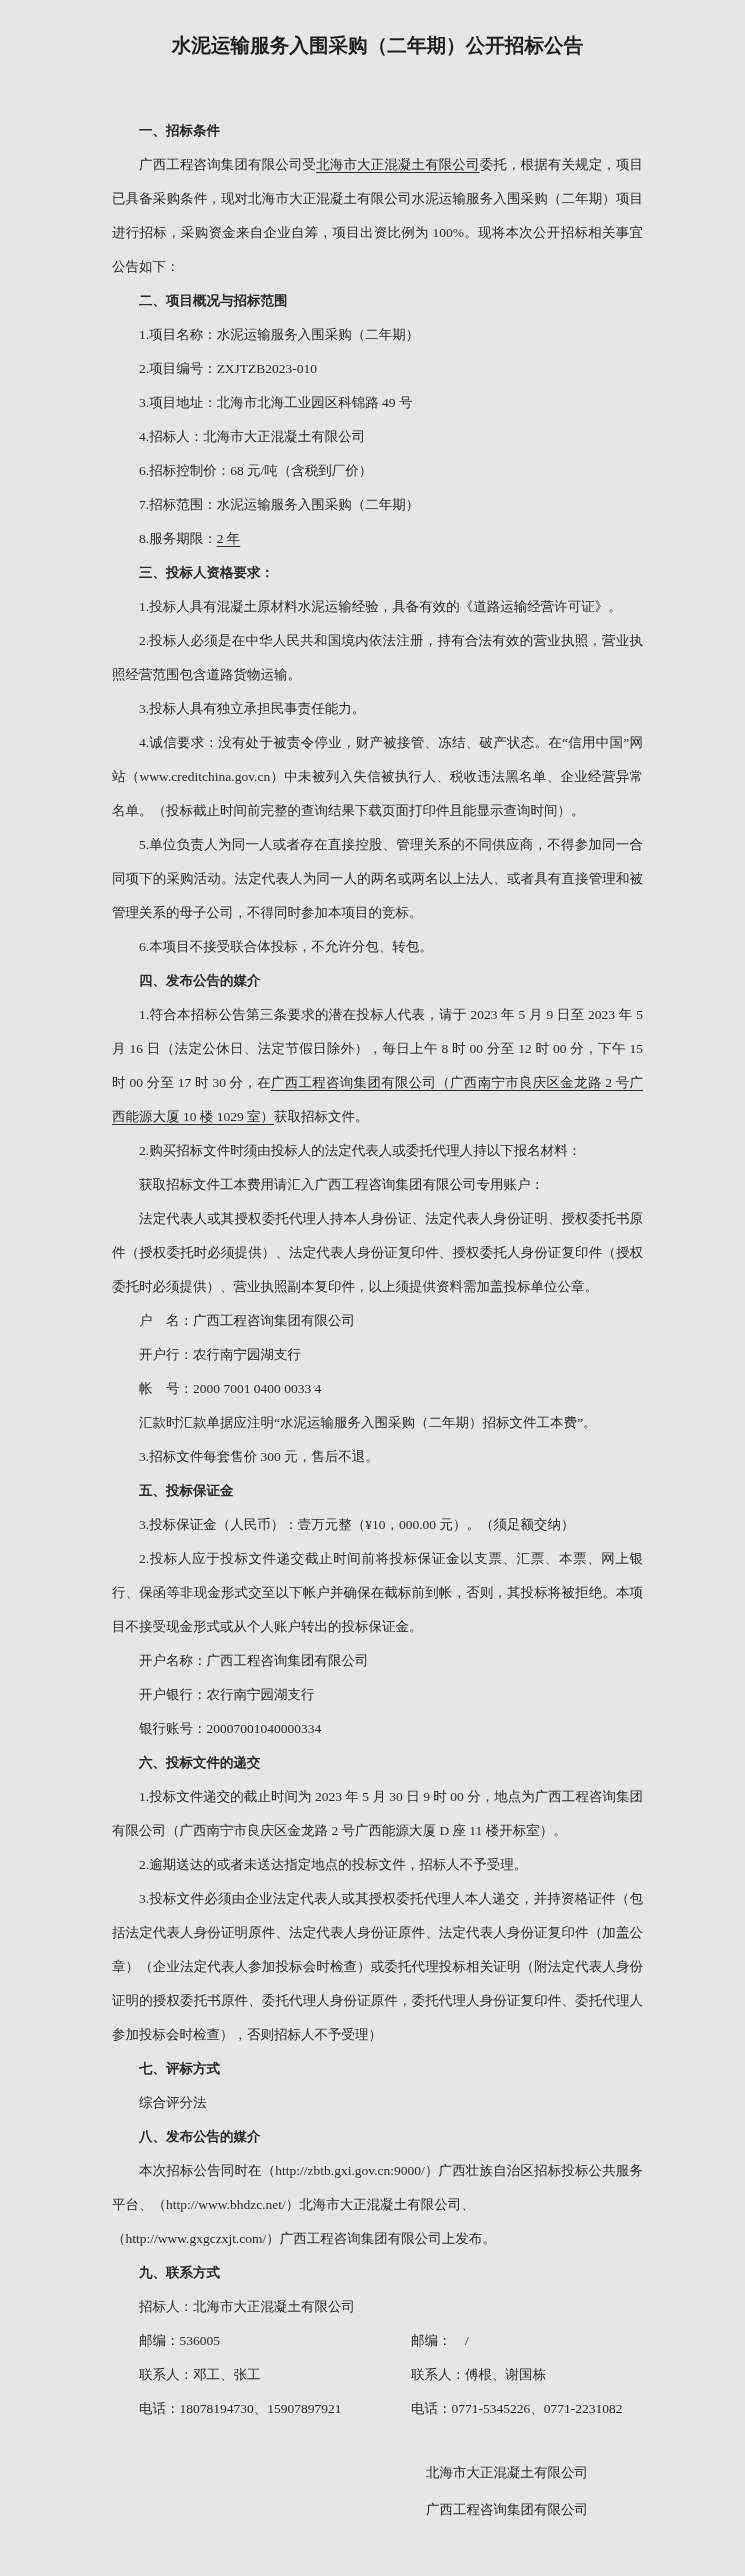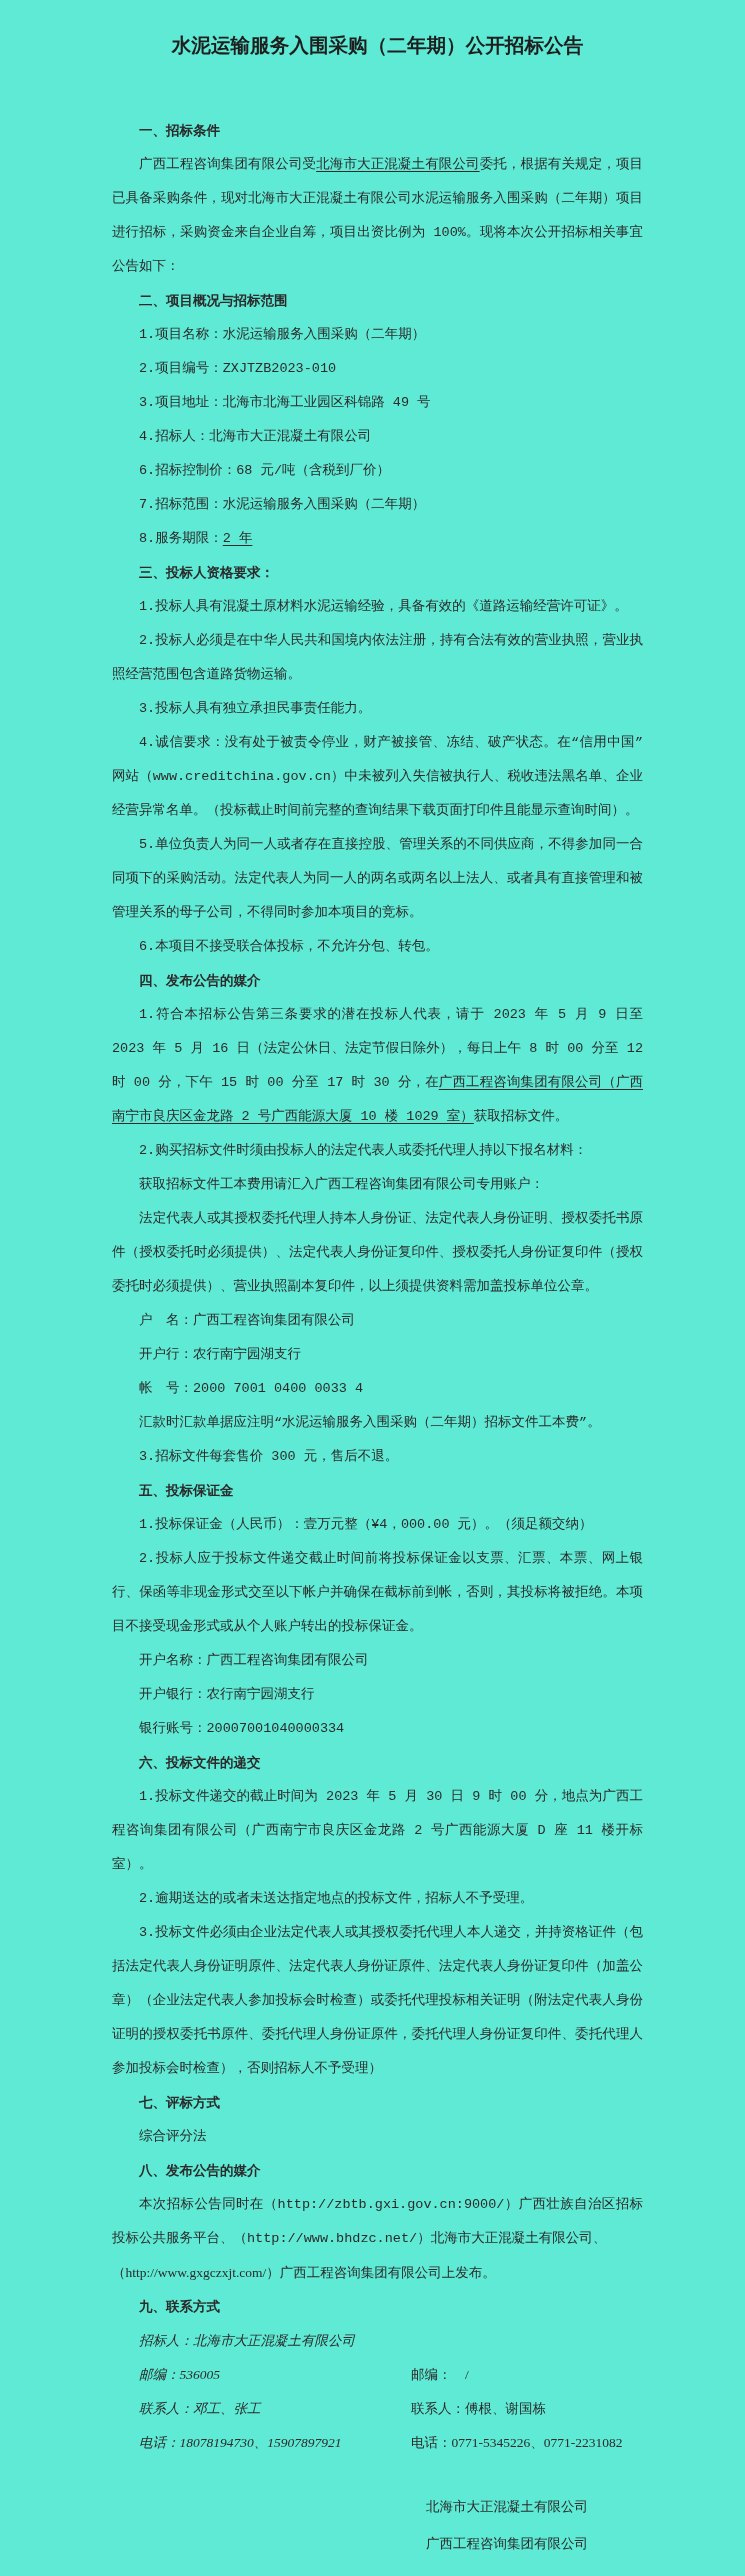--- a/index.html
+++ b/index.html
@@ -8,43 +8,43 @@
     background: #fbfbfb;
   }
   .page {
     position: relative;
     width: 745px;
     height: 2576px;
     margin: 0 auto;
     box-sizing: border-box;
     padding: 32px 102px 0 112px;
     overflow: hidden;
-    background: #5eead4;
+    background: #e5e5e5;
     color: #2b2b2b;
     font-family: "Liberation Serif", "DejaVu Serif", serif;
     font-size: 13.5px;
     line-height: 34px;
     text-align: justify;
   }
   .doc-title {
     margin: 0 0 54px 0;
     text-align: center;
     font-size: 19.6px;
     font-weight: bold;
     line-height: 28px;
     color: #1e1e1e;
     text-indent: 0;
   }
   p { margin: 0; padding: 0; }
   .hd { font-weight: bold; text-indent: 2em; }
-  .indent { text-indent: 2em; font-family: Liberation Mono, monospace; }
+  .indent { text-indent: 2em; }
   .noindent { text-indent: 0; }
   .u { text-decoration: underline; text-underline-offset: 2.8px; }
   .contact-row { display: flex; padding-left: 2em; text-align: left; }
-  .contact-left { flex: 0 0 272px; font-style: italic; }
+  .contact-left { flex: 0 0 272px; }
   .contact-right { flex: 1; }
   .footer-block {
     width: 261px;
     margin: 28px 5.6px 0 auto;
     text-align: center;
     line-height: 37px;
   }
 </style>
 </head>
 <body>
@@ -78,21 +78,21 @@
   <p class="indent">2.购买招标文件时须由投标人的法定代表人或委托代理人持以下报名材料：</p>
   <p class="indent">获取招标文件工本费用请汇入广西工程咨询集团有限公司专用账户：</p>
   <p class="indent">法定代表人或其授权委托代理人持本人身份证、法定代表人身份证明、授权委托书原件（授权委托时必须提供）、法定代表人身份证复印件、授权委托人身份证复印件（授权委托时必须提供）、营业执照副本复印件，以上须提供资料需加盖投标单位公章。</p>
   <p class="indent">户　名：广西工程咨询集团有限公司</p>
   <p class="indent">开户行：农行南宁园湖支行</p>
   <p class="indent">帐　号：2000 7001 0400 0033 4</p>
   <p class="indent">汇款时汇款单据应注明“水泥运输服务入围采购（二年期）招标文件工本费”。</p>
   <p class="indent">3.招标文件每套售价 300 元，售后不退。</p>
 
   <p class="hd">五、投标保证金</p>
-  <p class="indent">1.投标保证金（人民币）：壹万元整（¥4，000.00 元）。（须足额交纳）</p>
+  <p class="indent">3.投标保证金（人民币）：壹万元整（¥10，000.00 元）。（须足额交纳）</p>
   <p class="indent">2.投标人应于投标文件递交截止时间前将投标保证金以支票、汇票、本票、网上银行、保函等非现金形式交至以下帐户并确保在截标前到帐，否则，其投标将被拒绝。本项目不接受现金形式或从个人账户转出的投标保证金。</p>
   <p class="indent">开户名称：广西工程咨询集团有限公司</p>
   <p class="indent">开户银行：农行南宁园湖支行</p>
   <p class="indent">银行账号：20007001040000334</p>
 
   <p class="hd">六、投标文件的递交</p>
   <p class="indent">1.投标文件递交的截止时间为 2023 年 5 月 30 日 9 时 00 分，地点为广西工程咨询集团有限公司（广西南宁市良庆区金龙路 2 号广西能源大厦 D 座 11 楼开标室）。</p>
   <p class="indent">2.逾期送达的或者未送达指定地点的投标文件，招标人不予受理。</p>
   <p class="indent">3.投标文件必须由企业法定代表人或其授权委托代理人本人递交，并持资格证件（包括法定代表人身份证明原件、法定代表人身份证原件、法定代表人身份证复印件（加盖公章）（企业法定代表人参加投标会时检查）或委托代理投标相关证明（附法定代表人身份证明的授权委托书原件、委托代理人身份证原件，委托代理人身份证复印件、委托代理人参加投标会时检查），否则招标人不予受理）</p>
 

